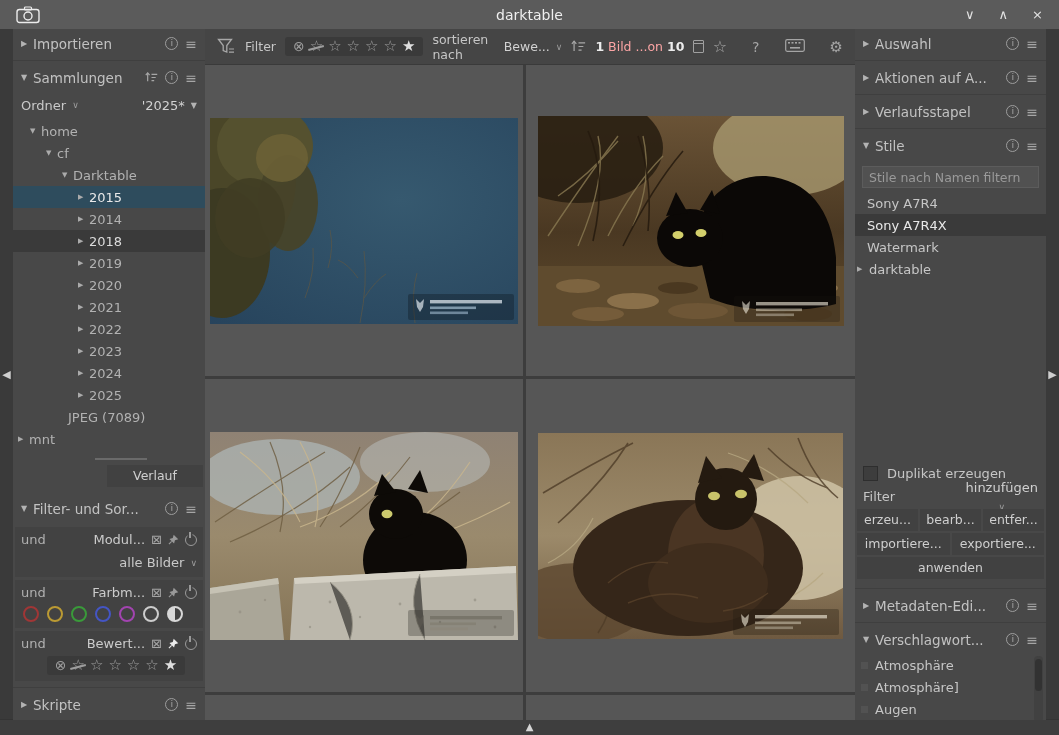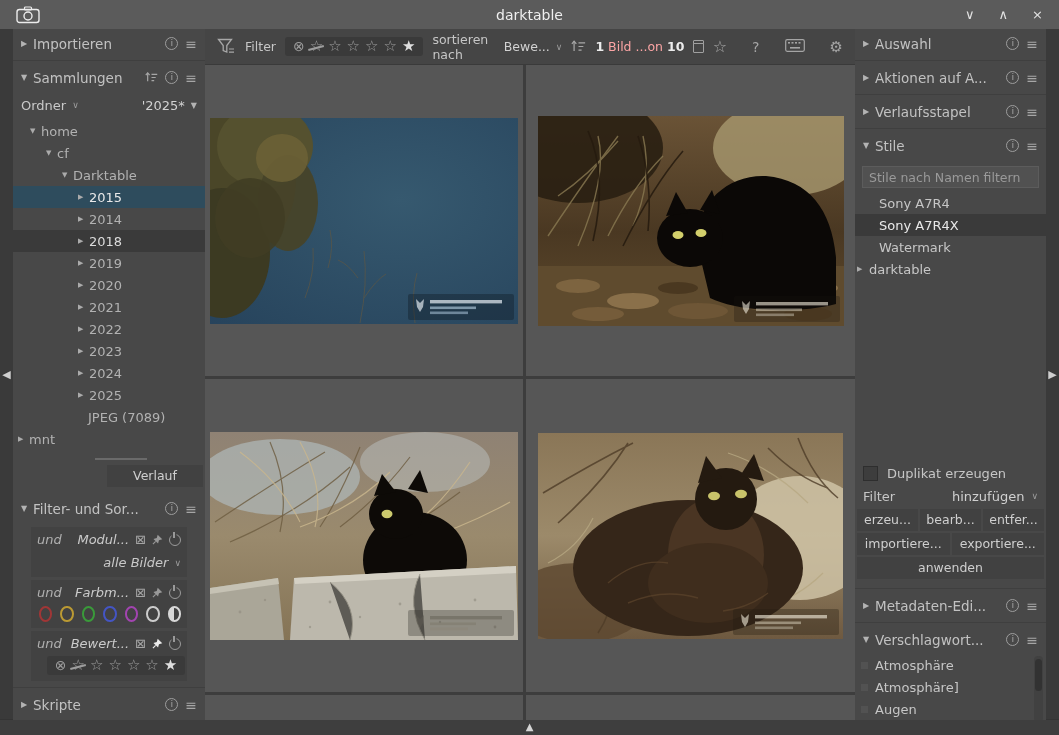--- a/index.html
+++ b/index.html
@@ -39,30 +39,30 @@
   .collect-row .query{margin-left:auto;display:flex;align-items:center;gap:6px;color:#d2d2d2;}
   .tri-solid{font-size:8px;color:#b3b3b3;}
   .tree{margin-top:2px;}
   .tree-row{display:flex;align-items:center;height:22px;cursor:default;color:#b2b2b2;}
   .tree-row .t-arrow{width:11px;font-size:7px;color:#ababab;flex:0 0 auto;}
   .tree-row.d0{padding-left:5px;}
   .tree-row.d1{padding-left:17px;}
   .tree-row.d2{padding-left:33px;}
   .tree-row.d3{padding-left:49px;}
   .tree-row.d4{padding-left:65px;}
-  .tree-row.d4n{padding-left:55px;margin-left:20px;}
+  .tree-row.d4n{padding-left:55px;}
   .tree-row.selected{background:#2e4c5d;color:#e9e9e9;}
   .tree-row.hover{background:#3a3a3a;color:#dcdcdc;}
   .tree-divider{height:2px;background:#6a6a6a;width:52px;margin:8px 0 0 82px;}
   .verlauf-wrap{display:flex;justify-content:flex-end;padding:5px 2px 7px 0;}
   .btn{background:#414141;color:#cfcfcf;text-align:center;font-size:12.5px;line-height:22px;height:22px;cursor:default;white-space:nowrap;overflow:hidden;text-overflow:ellipsis;}
   .verlauf-btn{width:96px;}
   
   .rules{padding:1px 2px;}
-  .rule{background:#424242;margin:3px 16px;padding:1px 6px 3px 6px;font-style:italic;}
+  .rule{background:#424242;margin:3px 0;padding:1px 6px 3px 6px;}
   .rule-head{display:flex;align-items:center;height:23px;gap:6px;}
   .rule-conj{color:#b0b0b0;}
   .rule-name{margin-left:auto;color:#cbcbcb;}
   .icon-removebox{font-size:13px;color:#a5a5a5;}
   .pin{color:#999;flex:0 0 auto;}
   .pin.bright{color:#ececec;}
   .icon-power{width:10px;height:10px;border:1.5px solid #9a9a9a;border-radius:50%;position:relative;display:inline-block;flex:0 0 auto;}
   .icon-power::before{content:"";position:absolute;left:3.3px;top:-3px;width:2px;height:6px;background:#9a9a9a;box-shadow:0 0 0 1.5px #424242;}
   .rule-body{display:flex;align-items:center;height:23px;}
   .rule-body.rt-align{justify-content:flex-end;gap:6px;color:#c9c9c9;}
@@ -104,28 +104,28 @@
   
   .lightbox{position:absolute;left:205px;top:65px;width:650px;height:655px;background:#3d3d3d;
     display:grid;grid-template-columns:318px 329px;grid-template-rows:311px 313px 25px;gap:3px;}
   .cell{background:#565656;display:flex;align-items:center;justify-content:center;position:relative;overflow:hidden;}
   .cell svg{display:block;}
   
   .styles-search{display:block;box-sizing:border-box;width:177px;margin:6px 7px 4px 7px;height:22px;background:#515151;
     border:1px solid #5c5c5c;color:#c9c9c9;padding:0 6px;font-size:12.5px;font-family:"DejaVu Sans",sans-serif;outline:none;}
   .styles-search::placeholder{color:#9a9a9a;}
   .styles-list{height:270px;overflow:hidden;}
-  .list-row{display:flex;align-items:center;height:22px;padding-left:12px;color:#c6c6c6;cursor:default;}
+  .list-row{display:flex;align-items:center;height:22px;color:#c6c6c6;cursor:default;}
   .list-row .t-arrow{width:12px;font-size:7px;color:#ababab;}
   .list-row .noarrow{width:12px;}
   .list-row.selected{background:#3a3a3a;color:#e8e8e8;}
   .dup-row{display:flex;align-items:center;gap:9px;height:22px;padding:0 8px;color:#c6c6c6;}
   .checkbox{width:13px;height:13px;background:#3d3d3d;border:1px solid #2e2e2e;flex:0 0 auto;}
   .mode-row{display:flex;align-items:center;height:24px;padding:0 8px;color:#c6c6c6;}
-  .mode-row .dd{margin-left:auto;display:flex;align-items:center;gap:7px;color:#d0d0d0;}
+  .mode-row .dd{margin-left:auto;display:flex;align-items:center;gap:7px;color:#d0d0d0;flex-direction:column;}
   .btn-grid{display:grid;gap:2px;padding:1px 2px;}
   .bg3{grid-template-columns:1fr 1fr 1fr;}
   .bg2{grid-template-columns:1fr 1fr;}
   .bg1{grid-template-columns:1fr;}
   .tags{position:relative;}
   .tag-row{display:flex;align-items:center;height:22px;padding-left:6px;gap:7px;color:#c6c6c6;}
   .tag-check{width:7px;height:7px;background:#525252;flex:0 0 auto;}
   .tag-scroll{position:absolute;right:3px;top:2px;width:9px;height:66px;background:#414141;border-radius:4px;}
   .tag-thumb{position:absolute;left:1px;top:3px;width:7px;height:32px;background:#323232;border-radius:4px;}
   .mini-sort{display:flex;align-items:center;}

